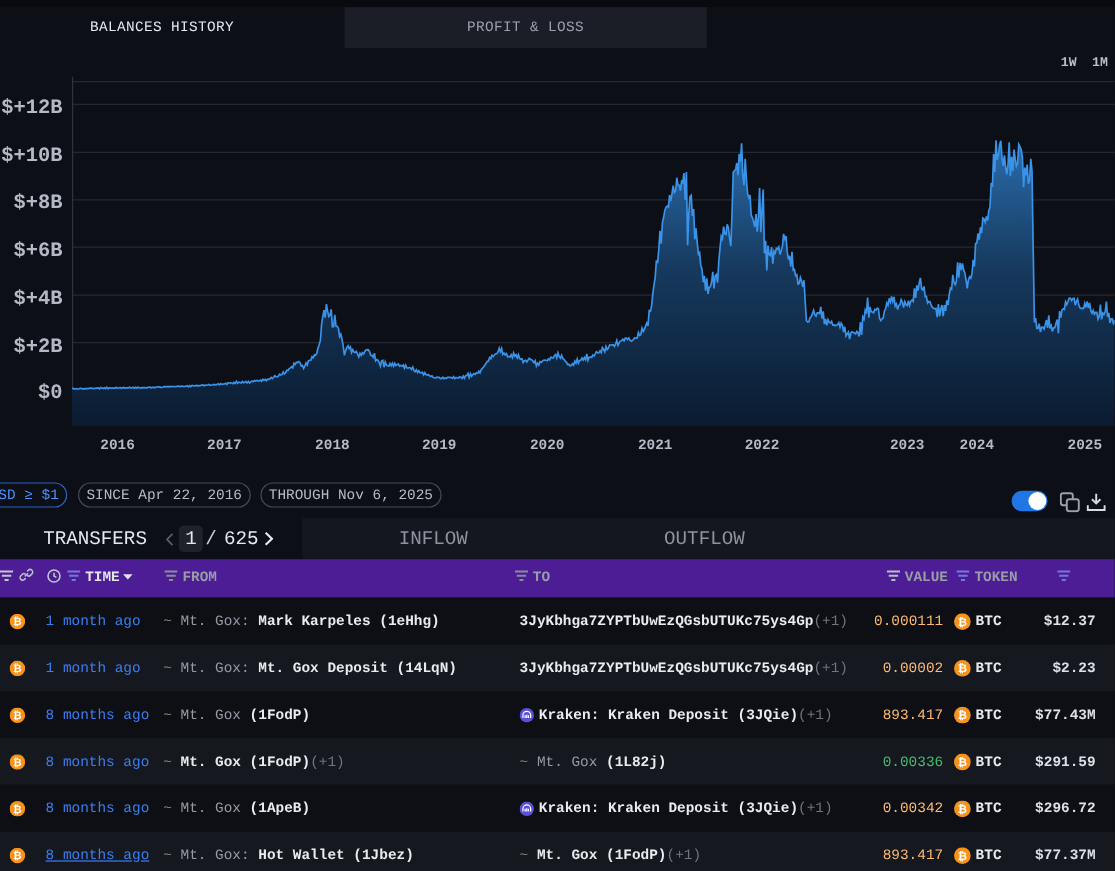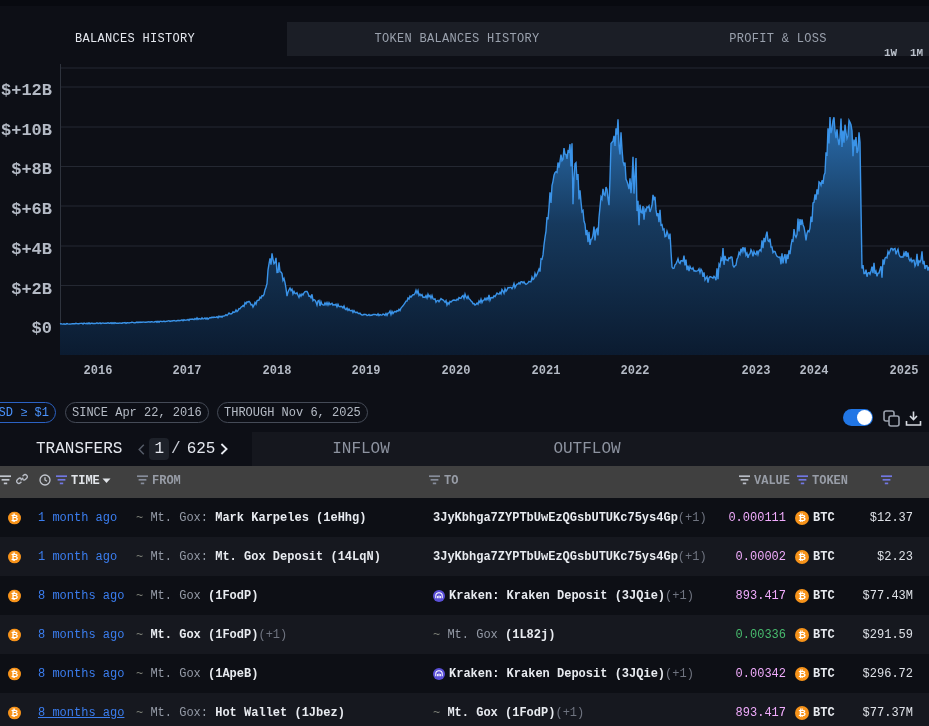--- a/index.html
+++ b/index.html
@@ -2,21 +2,21 @@
 <html><head><meta charset="utf-8">
 <style>
 * { margin:0; padding:0; box-sizing:border-box; }
 html,body { width:929px; height:726px; background:#0d0f16; overflow:hidden;
   font-family:"Liberation Mono", monospace; }
 .abs { position:absolute; }
 body { position:relative; }
 
 
 .topstrip { position:absolute; left:0; top:0; width:929px; height:6px; background:#080a10; }
-.toptabs { position:absolute; left:0; top:6px; width:929px; height:52px; display:flex;margin-top:16px; }
+.toptabs { position:absolute; left:0; top:6px; width:929px; height:52px; display:flex; }
 .toptab { height:34px; display:flex; align-items:center; justify-content:center;
   font-size:12px; color:#9aa1ad; background:#1b1e26; font-weight:400; letter-spacing:0.3px;}
 .toptab.active { background:#0d0f16; color:#e4e7ee; padding-right:17px; }
 
 
 .ylab { position:absolute; right:877px; font-size:17px; font-weight:700; color:#b4bac5; text-align:right; width:52px;}
 .xlab { position:absolute; top:364px; font-size:12px; font-weight:700; color:#b4bac5; width:60px; text-align:center;}
 .range { position:absolute; top:47px; font-size:11px; font-weight:700; color:#b9bfc9; }
 
 
@@ -24,45 +24,44 @@
   color:#b6bcc6; font-size:12px; display:flex; align-items:center; padding:0 6px; white-space:pre;}
 .chip.blue { border-color:#2b62c4; color:#4b94ff; }
 
 
 .ttabs { position:absolute; left:0; top:432px; width:929px; height:34px; display:flex; background:#15171e;}
 .ttab { height:34px; display:flex; align-items:center; justify-content:center;
   font-size:16px; color:#8d93a0; background:#15171e;}
 .ttab.active { background:#0d0f16; color:#e4e7ee; font-weight:400; justify-content:flex-start; padding-left:36px;}
 
 
-.thead { position:absolute; left:0; top:466px; width:929px; height:32px; background:#404040; }
+.thead { position:absolute; left:0; top:466px; width:929px; height:32px; background:#4c1d95; }
 .hicon { position:absolute; top:9px; }
 .hlab { position:absolute; top:8px; font-size:12px; color:#989da7; font-weight:700;}
 
 
 .row { position:absolute; left:0; width:929px; height:39px; }
 .row.even { background:#16181f; }
 .row.odd { background:#0d0f15; }
 .cell { position:absolute; top:50%; transform:translateY(-50%); font-size:12px; white-space:pre; }
 .time { color:#3b7ef0; font-weight:400; }
 .tilde { color:#7e8178; }
 .gname { color:#949aa6; }
 .wname { color:#e8ebf0; font-weight:700; }
 .plus { color:#6f7480; }
 .val { font-weight:400; text-align:right; }
-.red { color:#f0abfc; }
+.red { color:#fdba74; }
 .green { color:#48bb6e; }
 .btc { color:#e8ebf0; font-weight:700; }
-.usd { color:#dde0e6; text-align:right; }
+.usd { color:#dde0e6; text-align:right;font-weight:bold; }
 </style></head><body>
 
 <div class="topstrip"></div>
 <div class="toptabs">
   <div class="toptab active" style="width:287px;">BALANCES HISTORY</div>
-  <div class="toptab" style="width:340px;">TOKEN BALANCES HISTORY</div>
   <div class="toptab" style="width:302px;">PROFIT &amp; LOSS</div>
 </div>
 
 <svg class="abs" style="left:0; top:40px;" width="929" height="350" viewBox="0 0 929 350">
   <defs>
     <linearGradient id="fillg" x1="0" y1="0" x2="0" y2="1">
       <stop offset="0" stop-color="#2a6dad"></stop>
       <stop offset="0.45" stop-color="#16395d"></stop>
       <stop offset="1" stop-color="#0b1b30"></stop>
     </linearGradient>

